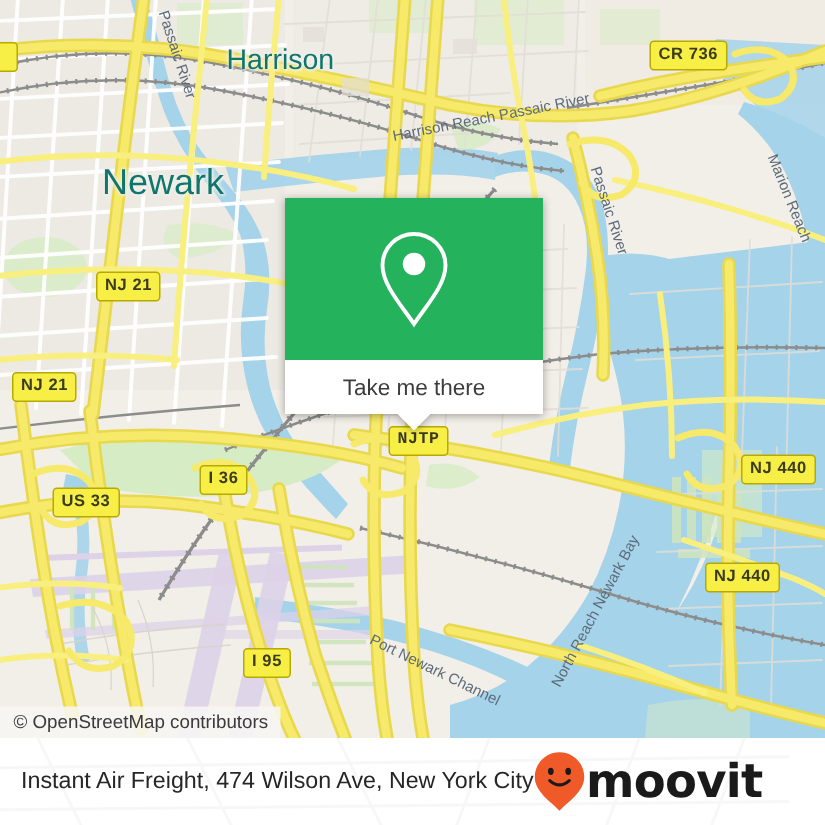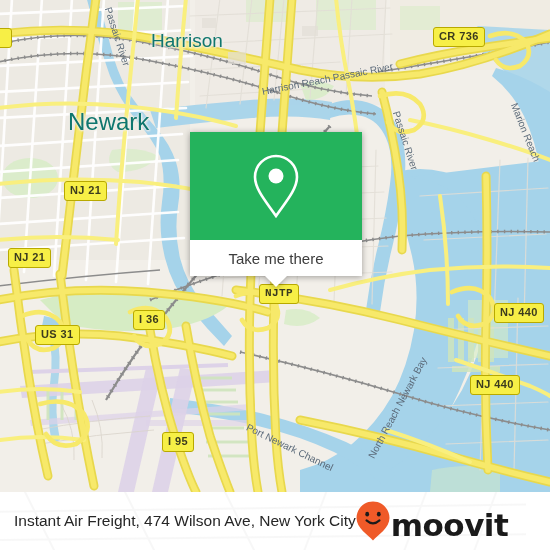--- a/index.html
+++ b/index.html
@@ -144,21 +144,21 @@
     position: relative;
     font-family: "Liberation Sans", sans-serif;
     font-size: 15.5px;
     color: #262626;
     white-space: nowrap;
     flex: 1 1 auto;
   }
   #moovit-logo {
     position: relative;
     display: flex;
-    align-items: flex-end;
+    align-items: center;
     gap: 1px;
     flex: 0 0 auto;
     padding-right: 4px;
   }
   #moovit-wordmark {
     font-family: "DejaVu Sans", sans-serif;
     font-size: 31px;
     font-weight: bold;
     color: #1a1a1a;
     letter-spacing: -0.5px;
@@ -446,21 +446,21 @@
     <div class="water-label" style="left:262px; top:86px; transform:rotate(-11deg);">Harrison Reach Passaic River</div>
     <div class="water-label" style="left:396px; top:106px; transform:rotate(72deg);">Passaic River</div>
     <div class="water-label" style="left:108px; top:2px; transform:rotate(72deg);">Passaic River</div>
     <div class="water-label" style="left:514px; top:98px; transform:rotate(68deg);">Marion Reach</div>
     <div class="water-label" style="left:371px; top:452px; transform:rotate(-62deg);">North Reach Newark Bay</div>
     <div class="water-label" style="left:247px; top:421px; transform:rotate(26deg);">Port Newark Channel</div>
 
     <div class="shield" style="left:64px; top:181px;">NJ 21</div>
     <div class="shield" style="left:8px; top:248px;">NJ 21</div>
     <div class="shield" style="left:133px; top:310px;">I 36</div>
-    <div class="shield" style="left:35px; top:325px;">US 31</div>
+    <div class="shield" style="left:35px; top:325px;">US 33</div>
     <div class="shield" style="left:162px; top:396px;margin-top:36px;">I 95</div>
     <div class="shield" style="left:259px; top:284px;font-family:Liberation Mono, monospace;">NJTP</div>
     <div class="shield" style="left:433px; top:27px;">CR 736</div>
     <div class="shield" style="left:494px; top:303px;">NJ 440</div>
     <div class="shield" style="left:470px; top:375px;">NJ 440</div>
     <div class="shield" style="left:455px; top:472px;margin-top:36px;">CR 501</div>
 
     <div class="shield" style="left:-18px; top:28px; width:30px; height:20px; padding:0;"></div>
 
     <div id="popup">
@@ -469,20 +469,21 @@
           <path d="M26 4 C14.4 4 5 13.4 5 25 C5 38 18 52 26 64 C34 52 47 38 47 25 C47 13.4 37.6 4 26 4 Z" fill="none" stroke="#ffffff" stroke-width="2.6"></path>
           <circle cx="26" cy="24" r="7.5" fill="#ffffff"></circle>
         </svg>
       </div>
       <div id="popup-body">
         <span id="popup-label">Take me there</span>
         <span id="popup-tail"></span>
       </div>
     </div>
 
+    <div id="attribution">© OpenStreetMap contributors</div>
   </div>
 
   <div id="footer">
     <svg id="footer-bg" viewBox="0 0 550 58">
       <g stroke="#b8b8b8" stroke-width="2" fill="none">
         <path d="M20,-10 L60,70"></path>
           <path d="M120,-10 L160,70"></path>
         <path d="M220,-10 L260,70"></path>
           <path d="M330,-10 L300,70"></path>
         <path d="M430,-10 L400,70"></path>

